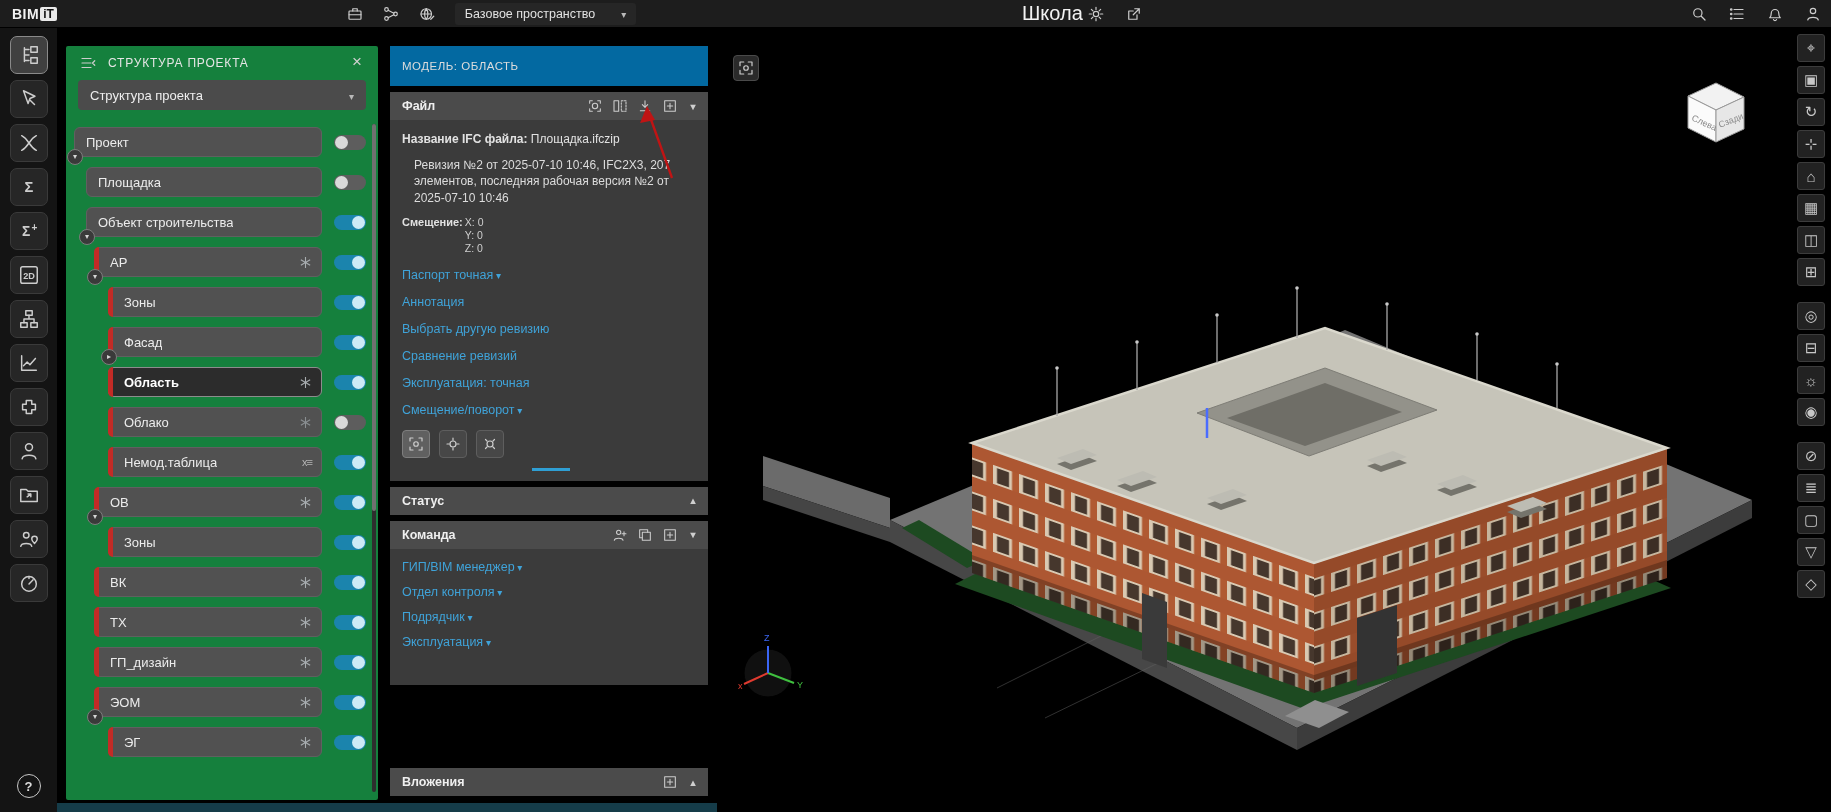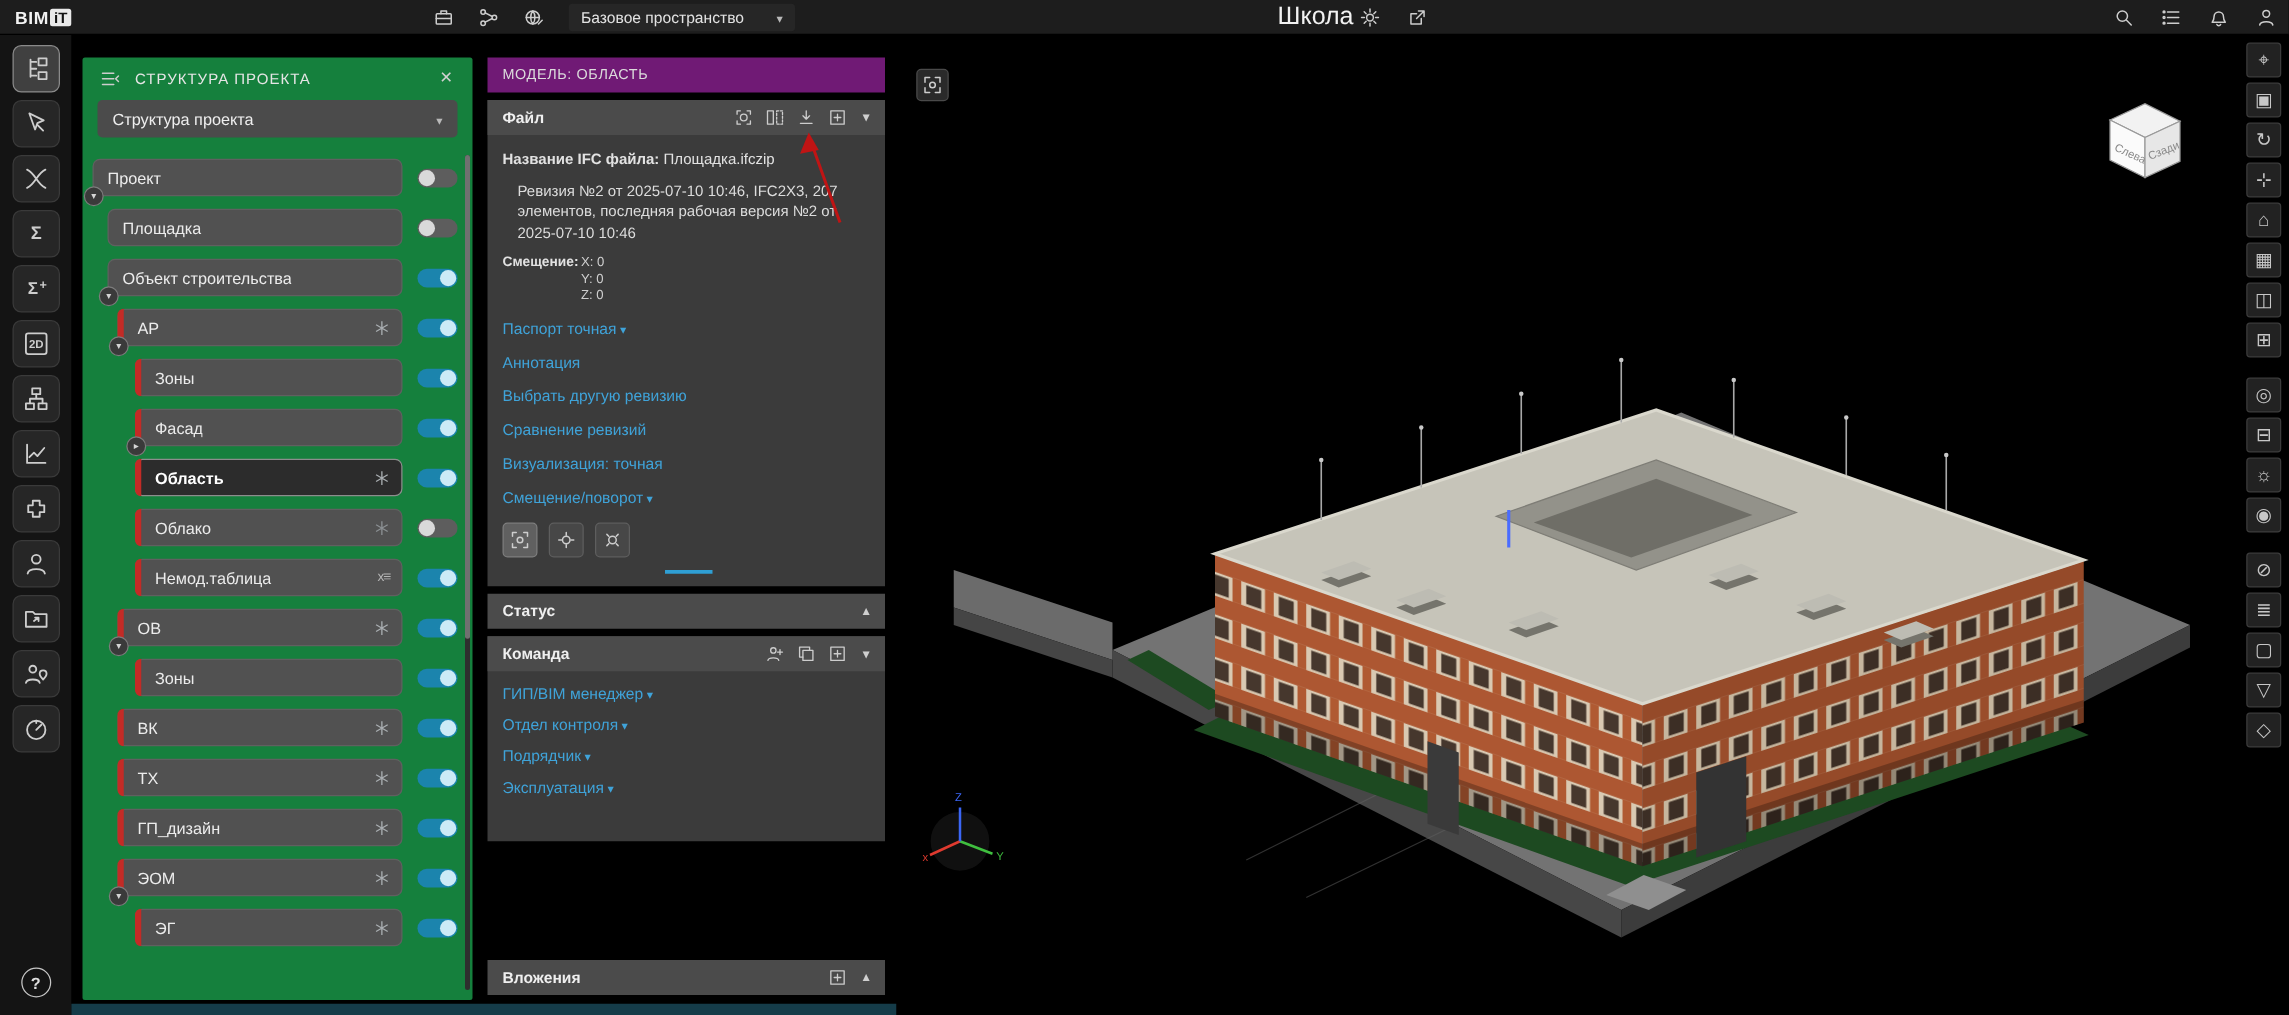--- a/index.html
+++ b/index.html
@@ -69,21 +69,21 @@
   .exp-d::after{content:"▾";} .exp-r::after{content:"▸";}
   .toggle{width:32px;height:15px;border-radius:9px;background:#5d5d5d;position:relative;flex:none;}
   .toggle .knob{position:absolute;width:13px;height:13px;border-radius:50%;top:1px;left:1px;background:#d9d9d9;}
   .toggle.on{background:#1b84ad;}
   .toggle.on .knob{left:auto;right:1px;background:#cdeaf6;}
   .vscroll{position:absolute;right:2px;top:4px;bottom:8px;width:4px;background:#2e2e2e;border-radius:2px;}
   .vthumb{position:absolute;top:0;height:58%;width:4px;background:#707070;border-radius:2px;}
 
   
   .model-panel{position:absolute;left:390px;top:46px;width:318px;bottom:12px;z-index:60;display:flex;flex-direction:column;}
-  .mp-header{height:28px;background:#701a75;display:flex;align-items:center;padding:0 12px;font-size:11.5px;letter-spacing:.5px;color:#dcdcdc;flex:none;}
+  .mp-header{height:40px;background:#0369a1;display:flex;align-items:center;padding:0 12px;font-size:11.5px;letter-spacing:.5px;color:#dcdcdc;flex:none;}
   .section{margin-top:6px;background:#3b3b3b;flex:none;}
   .sec-head{height:28px;background:#4b4b4b;display:flex;align-items:center;padding:0 8px 0 12px;font-size:12.5px;font-weight:bold;color:#efefef;}
   .sec-icons{margin-left:auto;display:flex;gap:7px;align-items:center;}
   .hicon{width:18px;height:18px;display:flex;align-items:center;justify-content:center;}
   .hicon svg{width:16px;height:16px;}
   .chev{width:14px;text-align:center;color:#cfcfcf;font-size:10px;}
   .chev.down::after{content:"▾";} .chev.up::after{content:"▴";}
   .file-body{padding:12px 12px 10px;font-size:12px;color:#e2e2e2;}
   .b{font-weight:bold;}
   .ifc-line{margin-bottom:9px;line-height:1.3;}
@@ -681,21 +681,21 @@
         <span class="off-vals">
           <span>X: 0</span>
           <span>Y: 0</span>
           <span>Z: 0</span>
         </span>
       </div>
       <div class="link-item"><span class="blue-link has-chev">Паспорт точная</span></div>
       <div class="link-item"><span class="blue-link">Аннотация</span></div>
       <div class="link-item"><span class="blue-link">Выбрать другую ревизию</span></div>
       <div class="link-item"><span class="blue-link">Сравнение ревизий</span></div>
-      <div class="link-item"><span class="blue-link">Визуализация: точная</span></div>
+      <div class="link-item"><span class="blue-link">Эксплуатация: точная</span></div>
       <div class="link-item"><span class="blue-link has-chev">Смещение/поворот</span></div>
       <div class="btn-row">
         <span class="sq-btn active">
             <svg class="ic" viewBox="0 0 24 24">
               <path d="M4 8V4h4M20 8V4h-4M4 16v4h4M20 16v4h-4"></path>
               <circle cx="12" cy="12" r="3"></circle>
             </svg>
           </span>
         <span class="sq-btn">
             <svg class="ic" viewBox="0 0 24 24">

